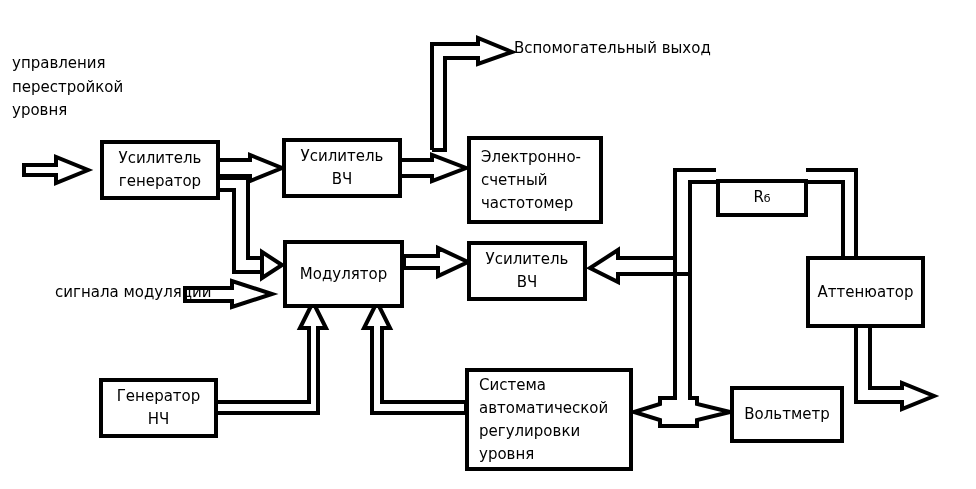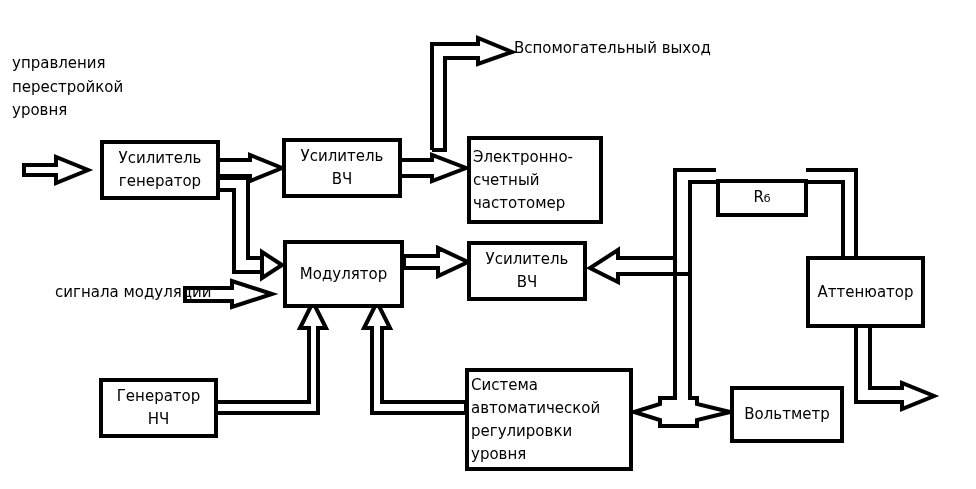--- a/index.html
+++ b/index.html
@@ -7,21 +7,21 @@
          font-family: "DejaVu Sans", "Liberation Sans", sans-serif; }
   svg.wires { position: absolute; left: 0; top: 0; }
   svg.wires path, svg.wires polyline, svg.wires polygon {
     fill: none; stroke: #000; stroke-width: 4; stroke-linejoin: miter; stroke-linecap: butt;
   }
   .block {
     position: absolute; box-sizing: border-box; border: 4px solid #000; background: #fff;
     color: #000; font-size: 15px; line-height: 23px;
     display: flex; flex-direction: column; justify-content: center; align-items: center; text-align: center;
   }
-  .block.left { align-items: flex-start; text-align: left; padding-left: 2px; }
+  .block.left { align-items: flex-start; text-align: left; padding-left: 10px; }
   .block span { display: block; white-space: nowrap; }
   .label { position: absolute; color: #000; font-size: 15px; line-height: 23.5px; white-space: nowrap; }
   .label span { display: block; }
   .rsub { font-size: 11px; }
 </style>
 </head>
 <body>
 
 <svg class="wires" width="976" height="489" viewBox="0 0 976 489">
 

